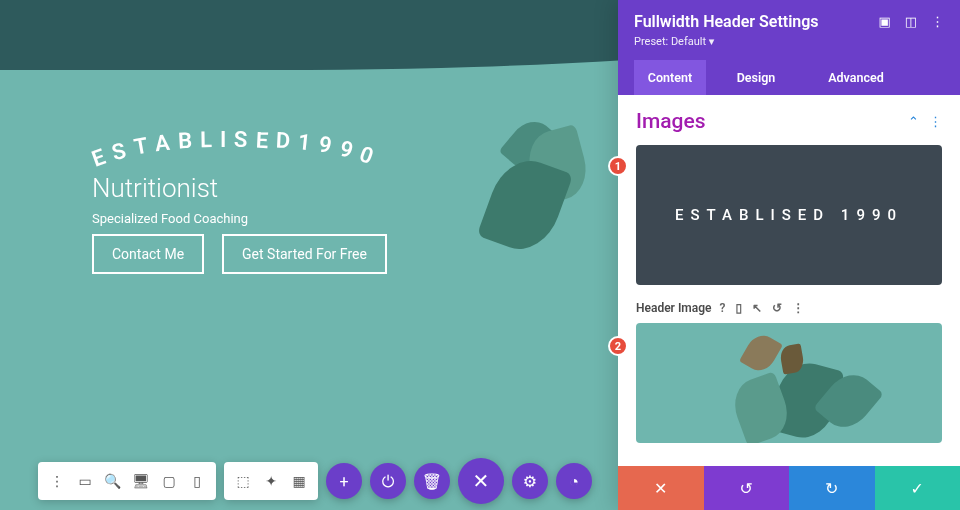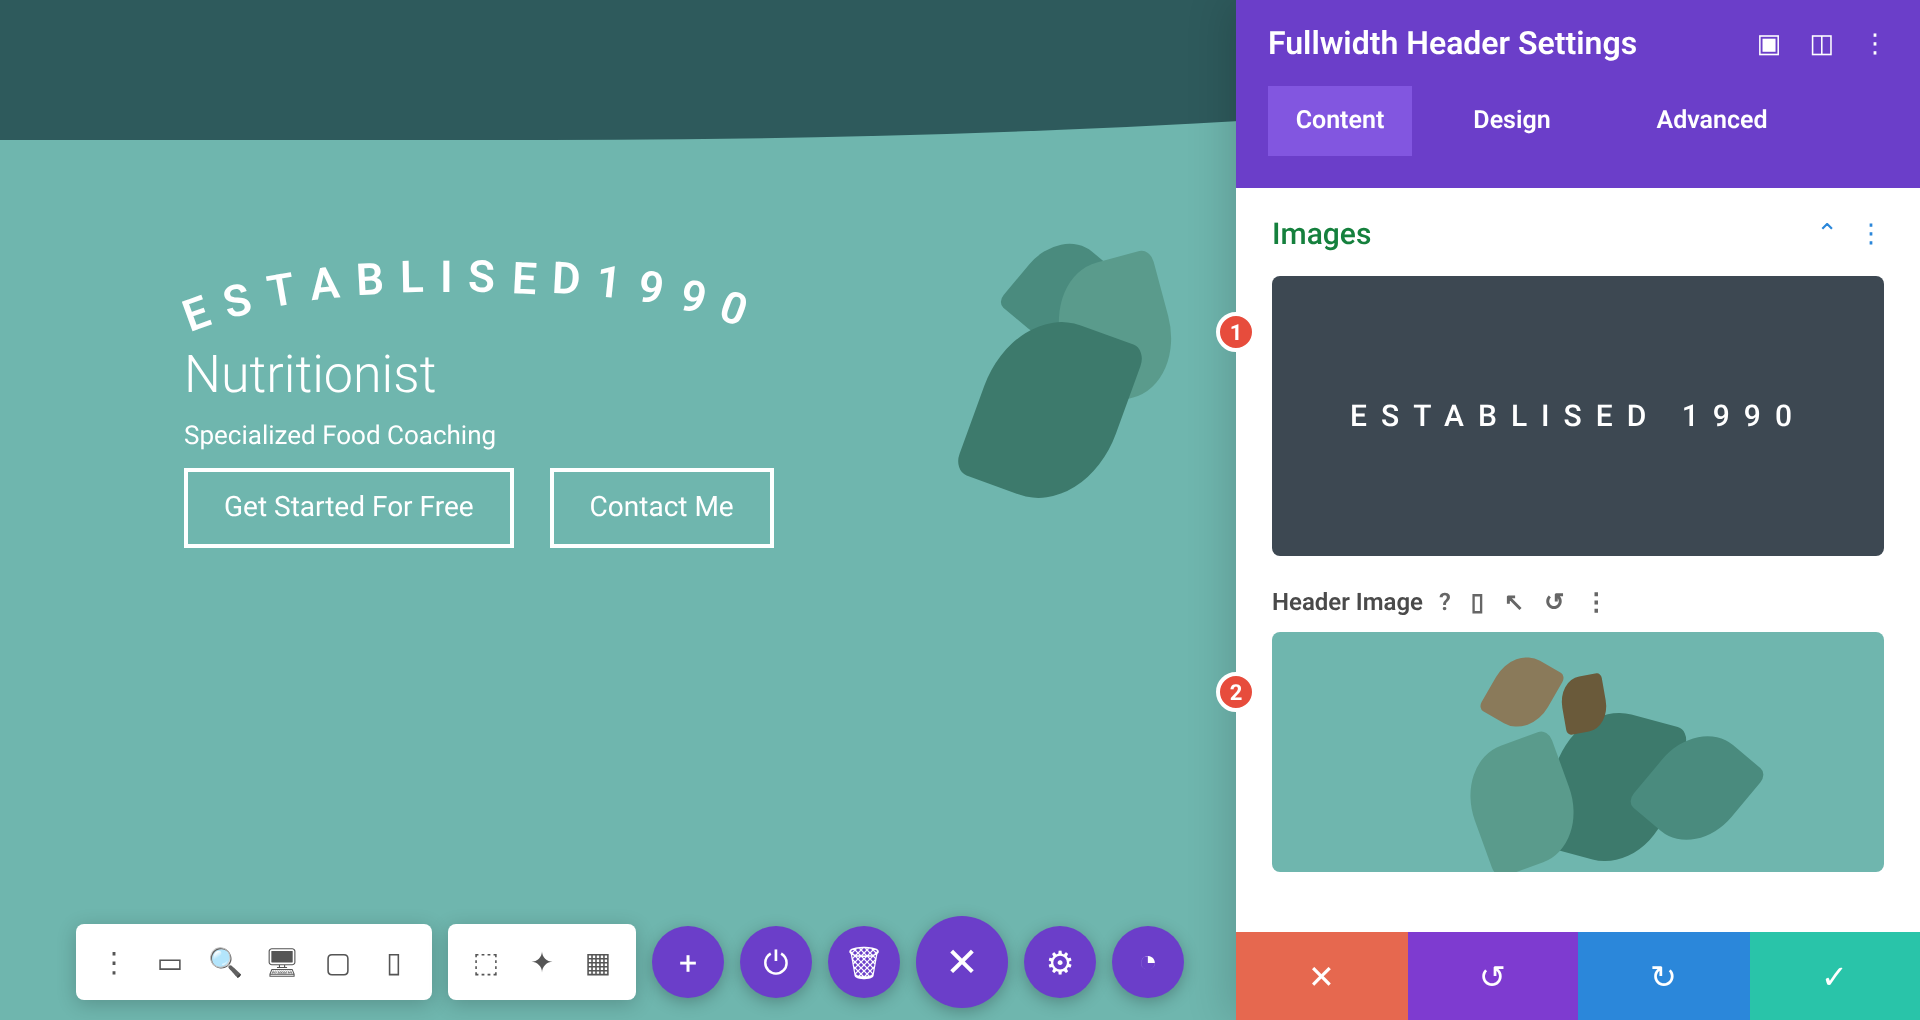--- a/index.html
+++ b/index.html
@@ -32,35 +32,35 @@
 .body{font-size:12.5px;line-height:1.55;margin-bottom:18px;opacity:.95}
 .btns{display:flex;gap:18px}
 .btn{border:2px solid #fff;background:transparent;color:#fff;padding:10px 18px;font-size:14px;cursor:pointer}
 .bottom-bar{position:absolute;bottom:8px;left:38px;height:42px;display:flex;align-items:center;gap:8px}
 .bb-group{background:#fff;border-radius:4px;box-shadow:0 2px 10px rgba(0,0,0,.2);display:flex;align-items:center;padding:6px;gap:2px}
 .bb-ico{width:26px;height:26px;display:flex;align-items:center;justify-content:center;color:#555;font-size:14px;cursor:pointer;border-radius:3px}
 .circ{width:36px;height:36px;border-radius:50%;display:flex;align-items:center;justify-content:center;color:#fff;font-size:16px;cursor:pointer;box-shadow:0 2px 8px rgba(0,0,0,.25)}
 .circ.big{width:46px;height:46px;font-size:20px}
 .purple{background:#6b3ec9}
 .panel{position:absolute;top:0;right:0;width:342px;height:510px;background:#fff;box-shadow:-4px 0 20px rgba(0,0,0,.15);display:flex;flex-direction:column}
-.p-head{background:#6b3ec9;color:#fff;padding:12px 16px 16px}
+.p-head{background:#6b3ec9;color:#fff;padding:12px 16px 0}
 .p-title-row{display:flex;align-items:center;justify-content:space-between}
 .p-title{font-size:16px;font-weight:600}
 .p-h-icons{display:flex;gap:14px;font-size:13px}
 .p-h-icons span{cursor:pointer}
 .p-preset{font-size:11px;opacity:.9;margin-top:4px}
 .p-tabs{display:flex;margin-top:12px}
 .p-tab{flex:0 0 auto;padding:10px 0;font-size:12.5px;font-weight:600;cursor:pointer;text-align:center}
 .p-tab.active{background:#8256e0}
 .p-tab:nth-child(1){width:72px}
 .p-tab:nth-child(2){width:100px}
 .p-tab:nth-child(3){width:100px}
 .p-body{flex:1;overflow:auto;padding:14px 18px}
 .section-head{display:flex;justify-content:space-between;align-items:center;margin-bottom:12px}
-.section-title{color:#15803d;font-size:15px;font-weight:500}
+.section-title{color:#a21caf;font-size:21px;font-weight:500}
 .section-icons{color:#2b87da;display:flex;gap:10px;font-size:13px}
 .field-label{font-size:12px;color:#4a4a4a;font-weight:600;margin-bottom:8px;display:flex;align-items:center;gap:8px}
 .field-tools{display:flex;gap:10px;color:#666;font-size:12px}
 .field-tools span{cursor:pointer}
 .thumb{width:100%;border-radius:4px;overflow:hidden;cursor:pointer;margin-bottom:16px;position:relative}
 .thumb1{height:140px;background:#3d4852;display:flex;align-items:center;justify-content:center}
 .thumb1 .arc{color:#fff;font-size:15px;letter-spacing:7px;font-weight:500}
 .thumb2{height:120px;background:#6fb6ae;position:relative}
 .tleaf{position:absolute;border-radius:50% 10% 50% 10%}
 .badge{position:absolute;width:20px;height:20px;border-radius:50%;background:#e74c3c;color:#fff;font-size:11px;font-weight:700;display:flex;align-items:center;justify-content:center;border:2px solid #fff;z-index:5}
@@ -79,22 +79,22 @@
   <div class="leaves">
     <div class="leaf leaf3"></div>
       <div class="leaf leaf2"></div>
       <div class="leaf leaf1"></div>
   </div>
   <div class="hero">
     <div class="logo-text"><span>E</span><span>S</span><span>T</span><span>A</span><span>B</span><span>L</span><span>I</span><span>S</span><span>E</span><span>D</span><span> 1</span><span>9</span><span>9</span><span>0</span></div>
     <div class="title">Nutritionist</div>
     <div class="subtitle">Specialized Food Coaching</div>
     <div class="btns">
+      <button class="btn">Contact Me</button>
       <button class="btn">Get Started For Free</button>
-      <button class="btn">Contact Me</button>
     </div>
   </div>
 
   <div class="bottom-bar">
     <div class="bb-group">
       <div class="bb-ico">⋮</div>
       <div class="bb-ico">▭</div>
       <div class="bb-ico">🔍</div>
       <div class="bb-ico">🖥</div>
       <div class="bb-ico">▢</div>
@@ -117,20 +117,21 @@
 <div class="panel">
   <div class="p-head">
     <div class="p-title-row">
       <div class="p-title">Fullwidth Header Settings</div>
       <div class="p-h-icons">
         <span>▣</span>
         <span>◫</span>
         <span>⋮</span>
       </div>
     </div>
+    <div class="p-preset">Preset: Default ▾</div>
     <div class="p-tabs">
       <div class="p-tab active">Content</div>
       <div class="p-tab">Design</div>
       <div class="p-tab">Advanced</div>
     </div>
   </div>
   <div class="p-body">
     <div class="section-head">
       <div class="section-title">Images</div>
       <div class="section-icons">

